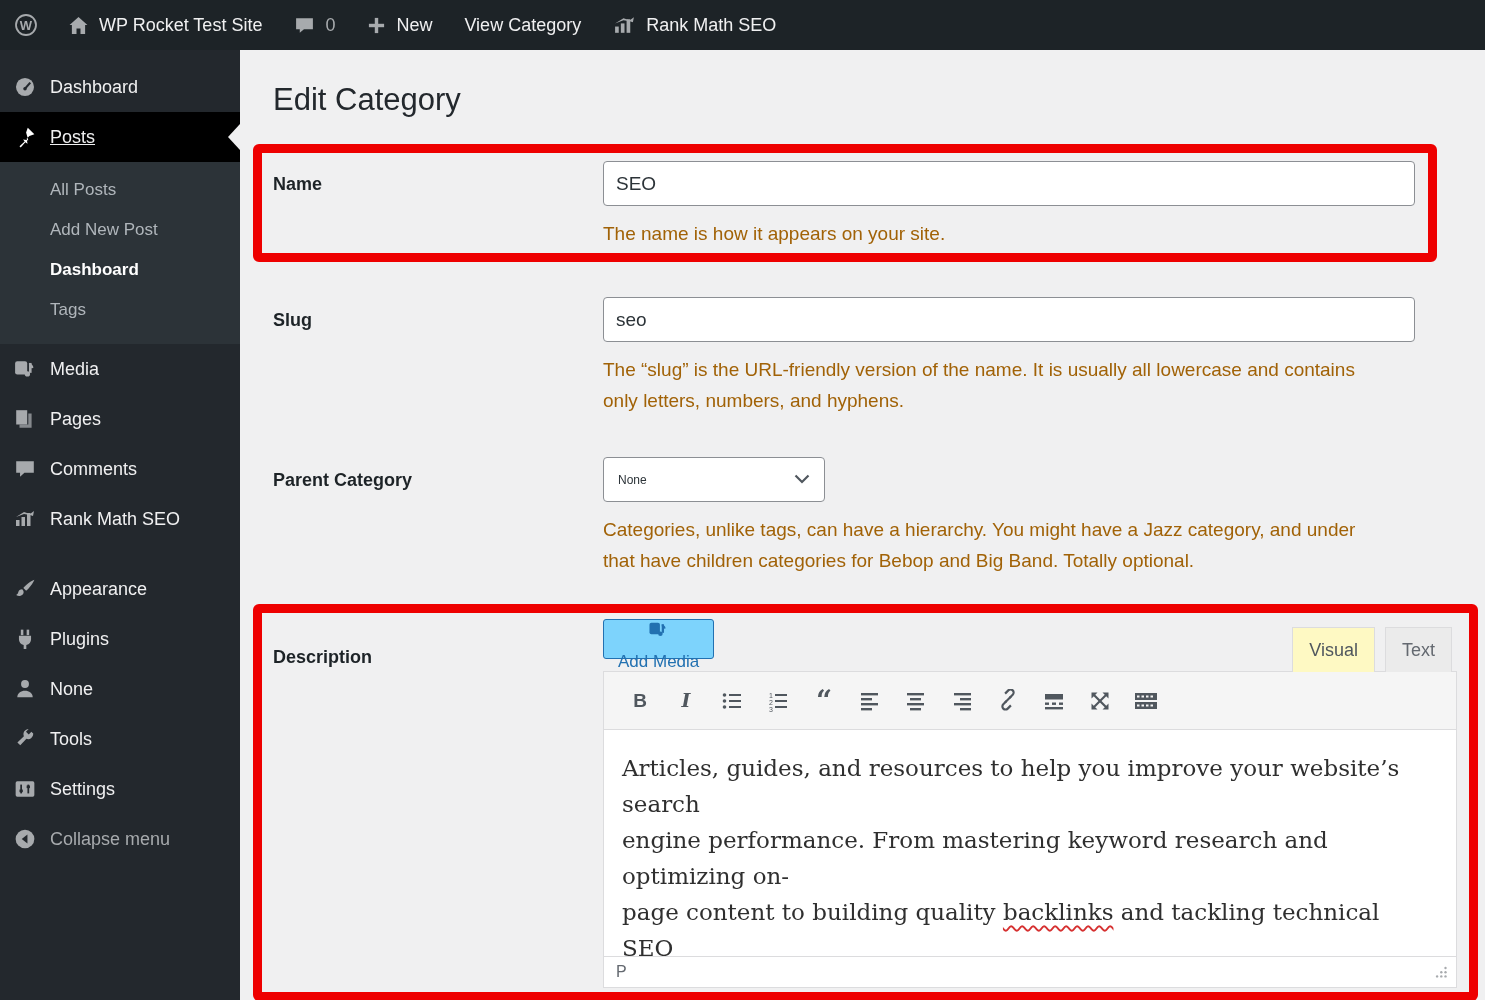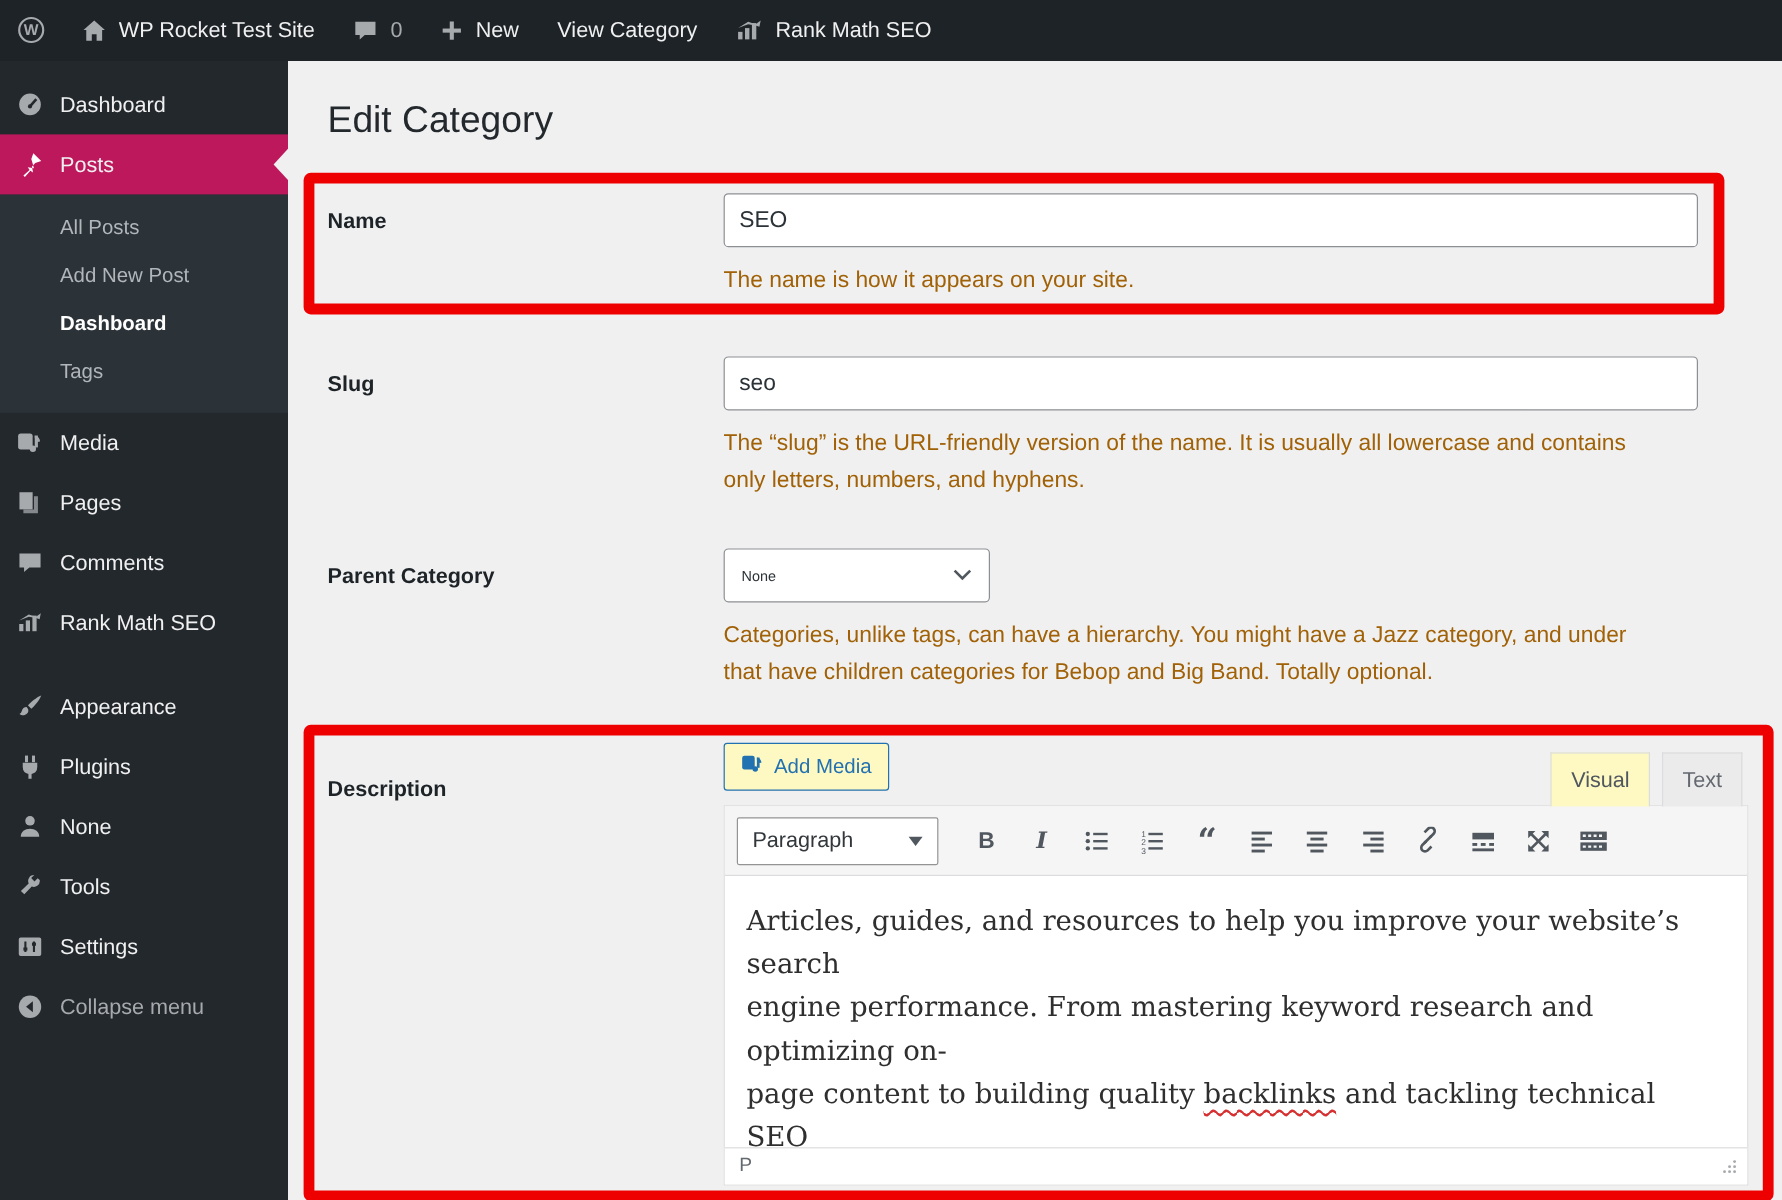--- a/index.html
+++ b/index.html
@@ -14,21 +14,21 @@
   .ab-item .ico { color:#a7aaad; display:flex; }
   .ab-count { color:#a7aaad; }
   .ab-logo { padding:0 14px; }
 
   
   .sidebar { position:fixed; top:50px; left:0; bottom:0; width:240px;
     background:#23282d; color:#f0f0f1; padding-top:12px; }
   .mi { display:flex; align-items:center; gap:14px; height:50px;
     padding:0 0 0 14px; font-size:18px; cursor:pointer; position:relative; color:#f0f0f1; }
   .mi .ico { width:22px; height:22px; color:#a7aaad; display:flex; flex:none; }
-  .mi.active { background:#be185d; }
+  .mi.active { background:#000000;text-decoration:underline; }
   .mi.active .ico { color:#fff; }
   .mi.active::after { content:""; position:absolute; right:0; top:50%;
     transform:translateY(-50%); border-top:13px solid transparent;
     border-bottom:13px solid transparent; border-right:12px solid #f0f0f1; }
   .submenu { background:#2c3338; padding:8px 0 14px 0; }
   .smi { display:block; padding:10px 0 10px 50px; font-size:17px;
     color:#b0b6bb; cursor:pointer; }
   .smi.current { color:#fff; font-weight:bold; }
   .menu-sep { height:20px; }
   .mi.collapse { color:#a7aaad; }
@@ -54,22 +54,22 @@
     max-width:760px; }
   .select-box { width:222px; height:45px; background:#fff; border:1px solid #8c8f94;
     border-radius:4px; display:flex; align-items:center; justify-content:space-between;
     padding:0 14px 0 14px; font-size:12px; color:#2c3338; cursor:pointer; }
 
   
   .ed-label { padding-top:28px; }
   .editor-wrap { width:854px; }
   .editor-top { position:relative; height:52px; }
   .add-media-btn { display:inline-flex; align-items:center; gap:8px; height:40px;
-    padding:0 14px; background:#fef9c3; border:1px solid #2271b1; border-radius:3px;
-    color:#2271b1; font-size:17px; cursor:pointer; }
+    padding:0 14px; background:#7dd3fc; border:1px solid #2271b1; border-radius:3px;
+    color:#2271b1; font-size:17px; cursor:pointer;flex-direction:column; }
   .ed-tabs { position:absolute; right:5px; bottom:-1px; display:flex; gap:10px; }
   .ed-tab { height:45px; padding:0 16px; display:flex; align-items:center;
     font-size:18px; color:#646970; cursor:pointer; border:1px solid #dcdcde;
     background:#ebebeb; border-bottom:none; }
   .ed-tab.active { background:#fef9c3; color:#50575e; position:relative; z-index:2; }
   .editor-frame { border:1px solid #dcdcde; background:#fff; }
   .mce-toolbar { height:58px; background:#f5f5f5; border-bottom:1px solid #dcdcde;
     display:flex; align-items:center; padding:0 10px; }
   .fmt-select { width:168px; height:40px; background:#fff; border:1px solid #949494;
     border-radius:2px; display:flex; align-items:center; justify-content:space-between;
@@ -320,26 +320,20 @@
             <span>Add Media</span>
           </button>
           <div class="ed-tabs">
             <div class="ed-tab active">Visual</div>
             <div class="ed-tab">Text</div>
           </div>
         </div>
 
         <div class="editor-frame">
           <div class="mce-toolbar">
-            <div class="fmt-select">
-              <span>Paragraph</span>
-              <svg width="12" height="8" viewBox="0 0 12 8">
-                  <path d="M0 0h12L6 8z" fill="#50575e"></path>
-                </svg>
-            </div>
             <div class="tb-btn">
               <svg width="24" height="24" viewBox="0 0 24 24">
                   <text x="12" y="18" text-anchor="middle" font-size="19" font-weight="bold" fill="currentColor" font-family="Liberation Sans, sans-serif">B</text>
                 </svg>
             </div>
             <div class="tb-btn">
               <svg width="24" height="24" viewBox="0 0 24 24">
                   <text x="12" y="18" text-anchor="middle" font-size="19" font-weight="bold" font-style="italic" fill="currentColor" font-family="DejaVu Serif, serif">I</text>
                 </svg>
             </div>

